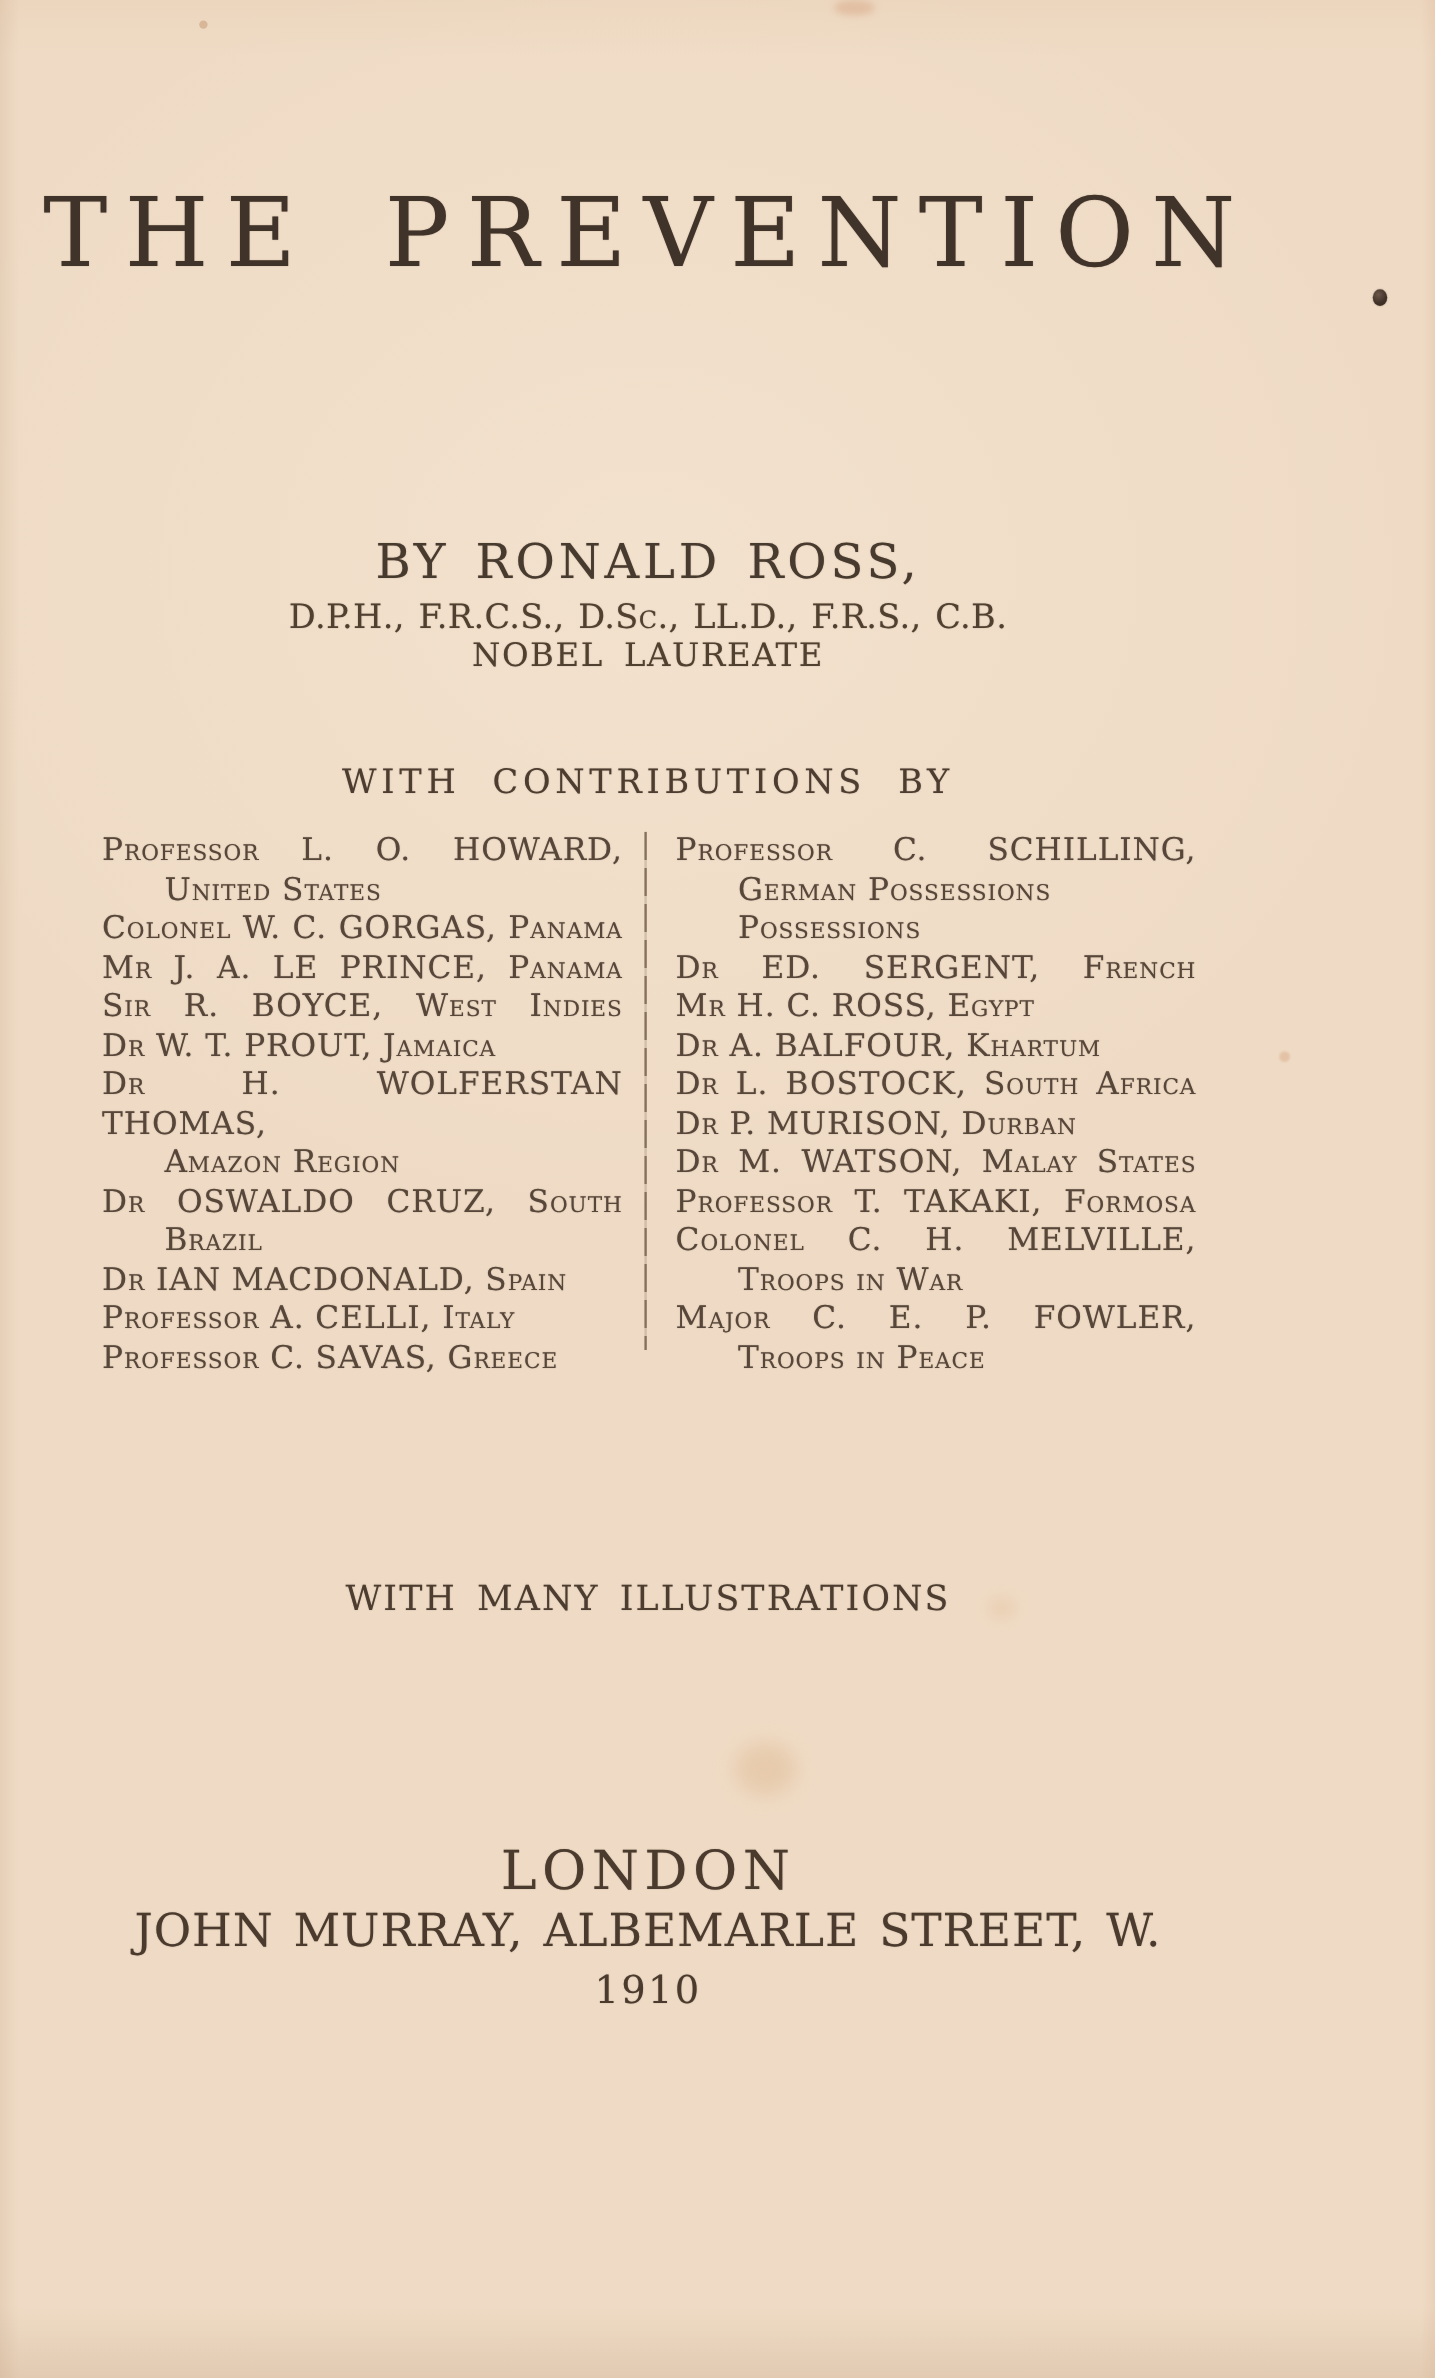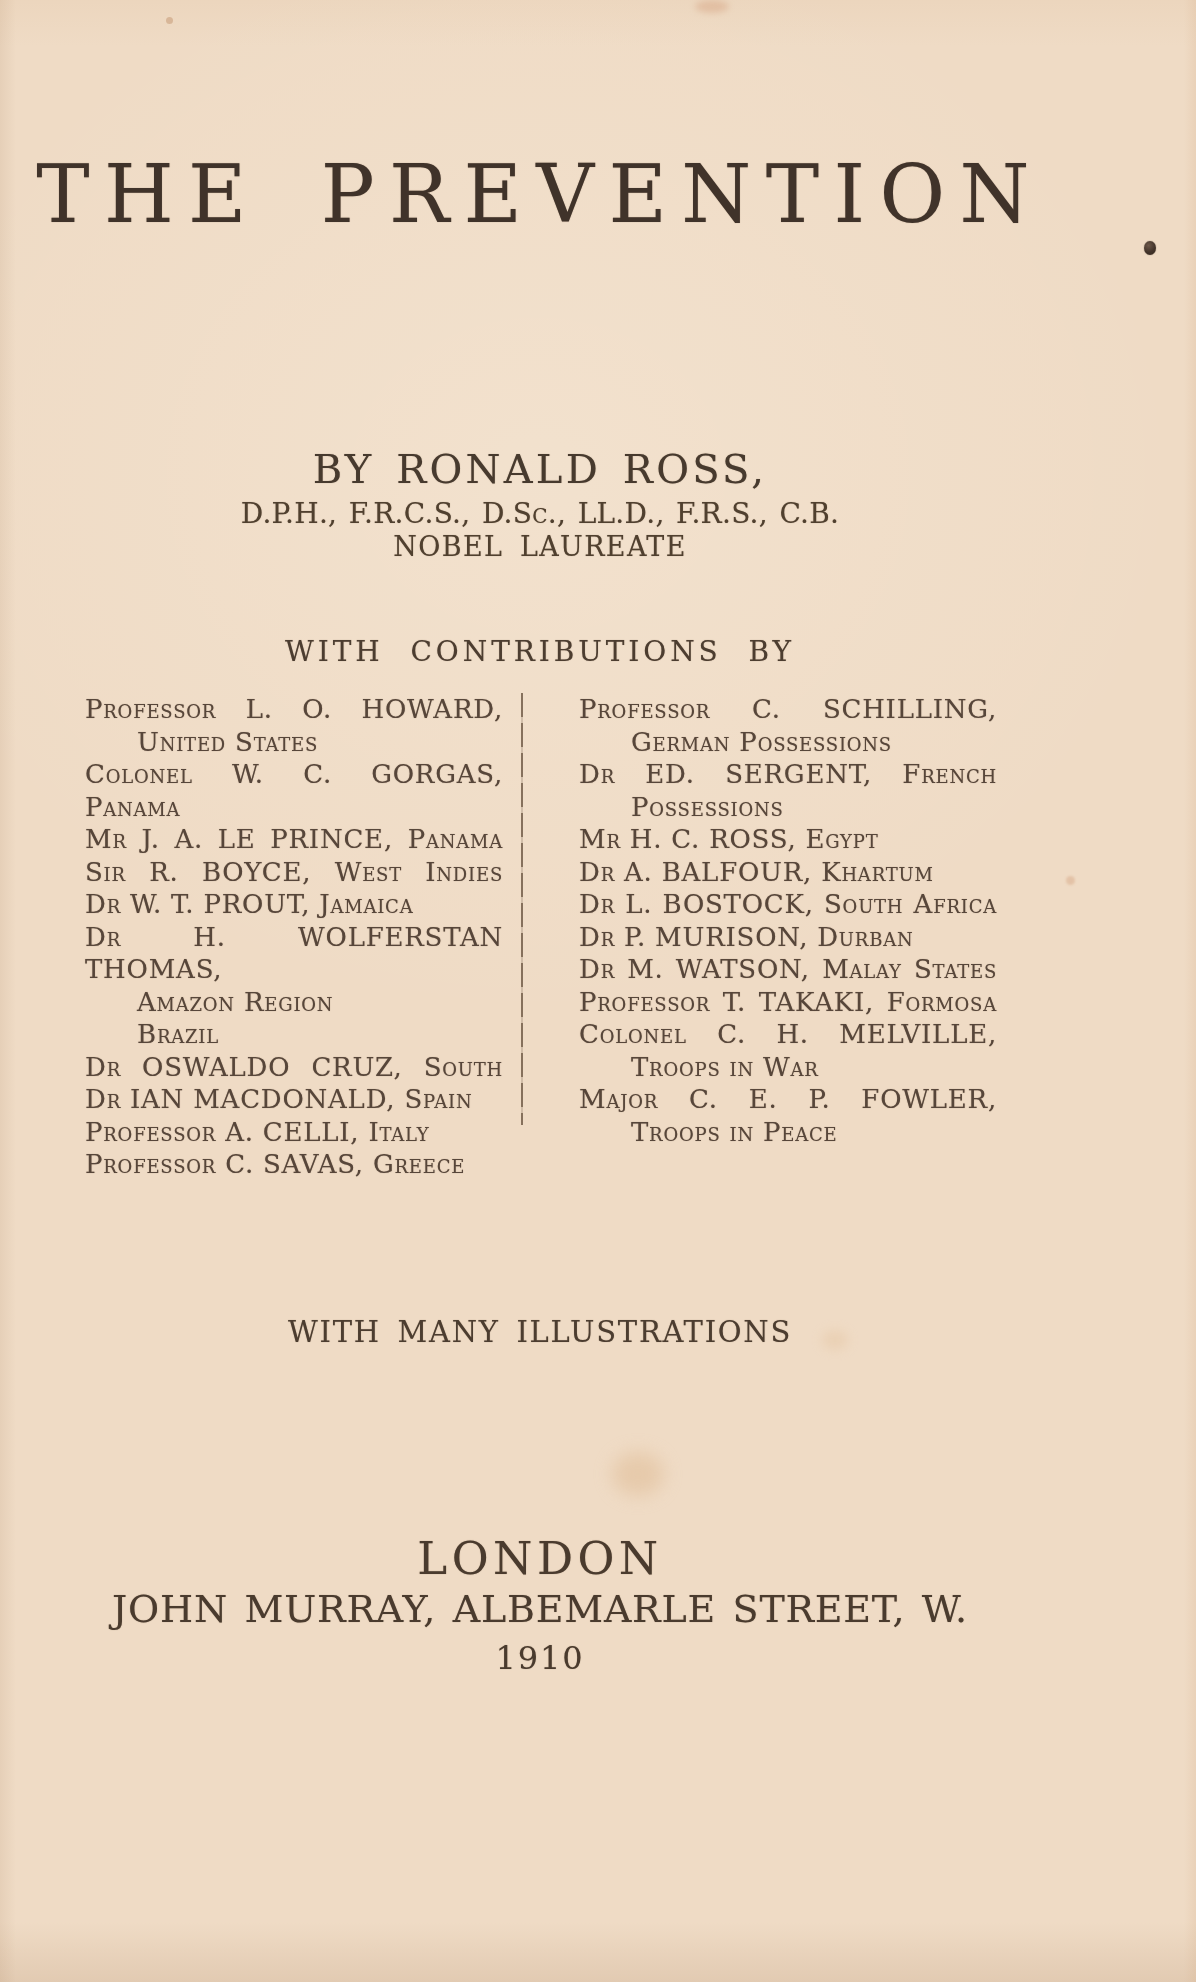--- a/index.html
+++ b/index.html
@@ -30,21 +30,21 @@
   .honor{top:533px;font-size:27px;letter-spacing:0.05em;word-spacing:0.25em;color:#50402f;}
 
   .contrib-heading{top:638px;font-size:28px;letter-spacing:0.14em;word-spacing:0.5em;color:#4c3d30;}
 
   .columns{
     position:absolute;top:693px;left:85px;width:912px;
     display:flex;align-items:flex-start;
   }
   .col{font-variant-caps:small-caps;font-size:26px;line-height:32.5px;letter-spacing:0.03em;color:#57463a;}
   .col-left{width:434px;}
-  .col-right{width:434px;margin-left:32px;}
+  .col-right{width:434px;}
   .divider{
     width:2px;height:432px;margin-left:18px;margin-right:24px;flex:0 0 auto;
     background:repeating-linear-gradient(180deg,
       rgba(104,82,62,0.78) 0px, rgba(104,82,62,0.78) 24px,
       rgba(104,82,62,0.22) 24px, rgba(104,82,62,0.22) 30px);
   }
   .cline{white-space:nowrap;}
   .cline.just{white-space:normal;text-align:justify;text-align-last:justify;}
   .cline.indent{padding-left:52px;}
 
@@ -82,34 +82,34 @@
   <div class="columns">
     <div class="col col-left soft">
       <div class="cline just">Professor L. O. HOWARD,</div>
       <div class="cline indent">United States</div>
       <div class="cline just">Colonel W. C. GORGAS, Panama</div>
       <div class="cline just">Mr J. A. LE PRINCE, Panama</div>
       <div class="cline just">Sir R. BOYCE, West Indies</div>
       <div class="cline">Dr W. T. PROUT, Jamaica</div>
       <div class="cline just">Dr H. WOLFERSTAN THOMAS,</div>
       <div class="cline indent">Amazon Region</div>
+      <div class="cline just">Dr OSWALDO CRUZ, South</div>
       <div class="cline indent">Brazil</div>
-      <div class="cline just">Dr OSWALDO CRUZ, South</div>
       <div class="cline">Dr IAN MACDONALD, Spain</div>
       <div class="cline">Professor A. CELLI, Italy</div>
       <div class="cline">Professor C. SAVAS, Greece</div>
     </div>
 
     <div class="divider"></div>
 
     <div class="col col-right soft">
       <div class="cline just">Professor C. SCHILLING,</div>
       <div class="cline indent">German Possessions</div>
+      <div class="cline indent">Possessions</div>
       <div class="cline just">Dr ED. SERGENT, French</div>
-      <div class="cline indent">Possessions</div>
       <div class="cline">Mr H. C. ROSS, Egypt</div>
       <div class="cline">Dr A. BALFOUR, Khartum</div>
       <div class="cline just">Dr L. BOSTOCK, South Africa</div>
       <div class="cline">Dr P. MURISON, Durban</div>
       <div class="cline just">Dr M. WATSON, Malay States</div>
       <div class="cline just">Professor T. TAKAKI, Formosa</div>
       <div class="cline just">Colonel C. H. MELVILLE,</div>
       <div class="cline indent">Troops in War</div>
       <div class="cline just">Major C. E. P. FOWLER,</div>
       <div class="cline indent">Troops in Peace</div>

